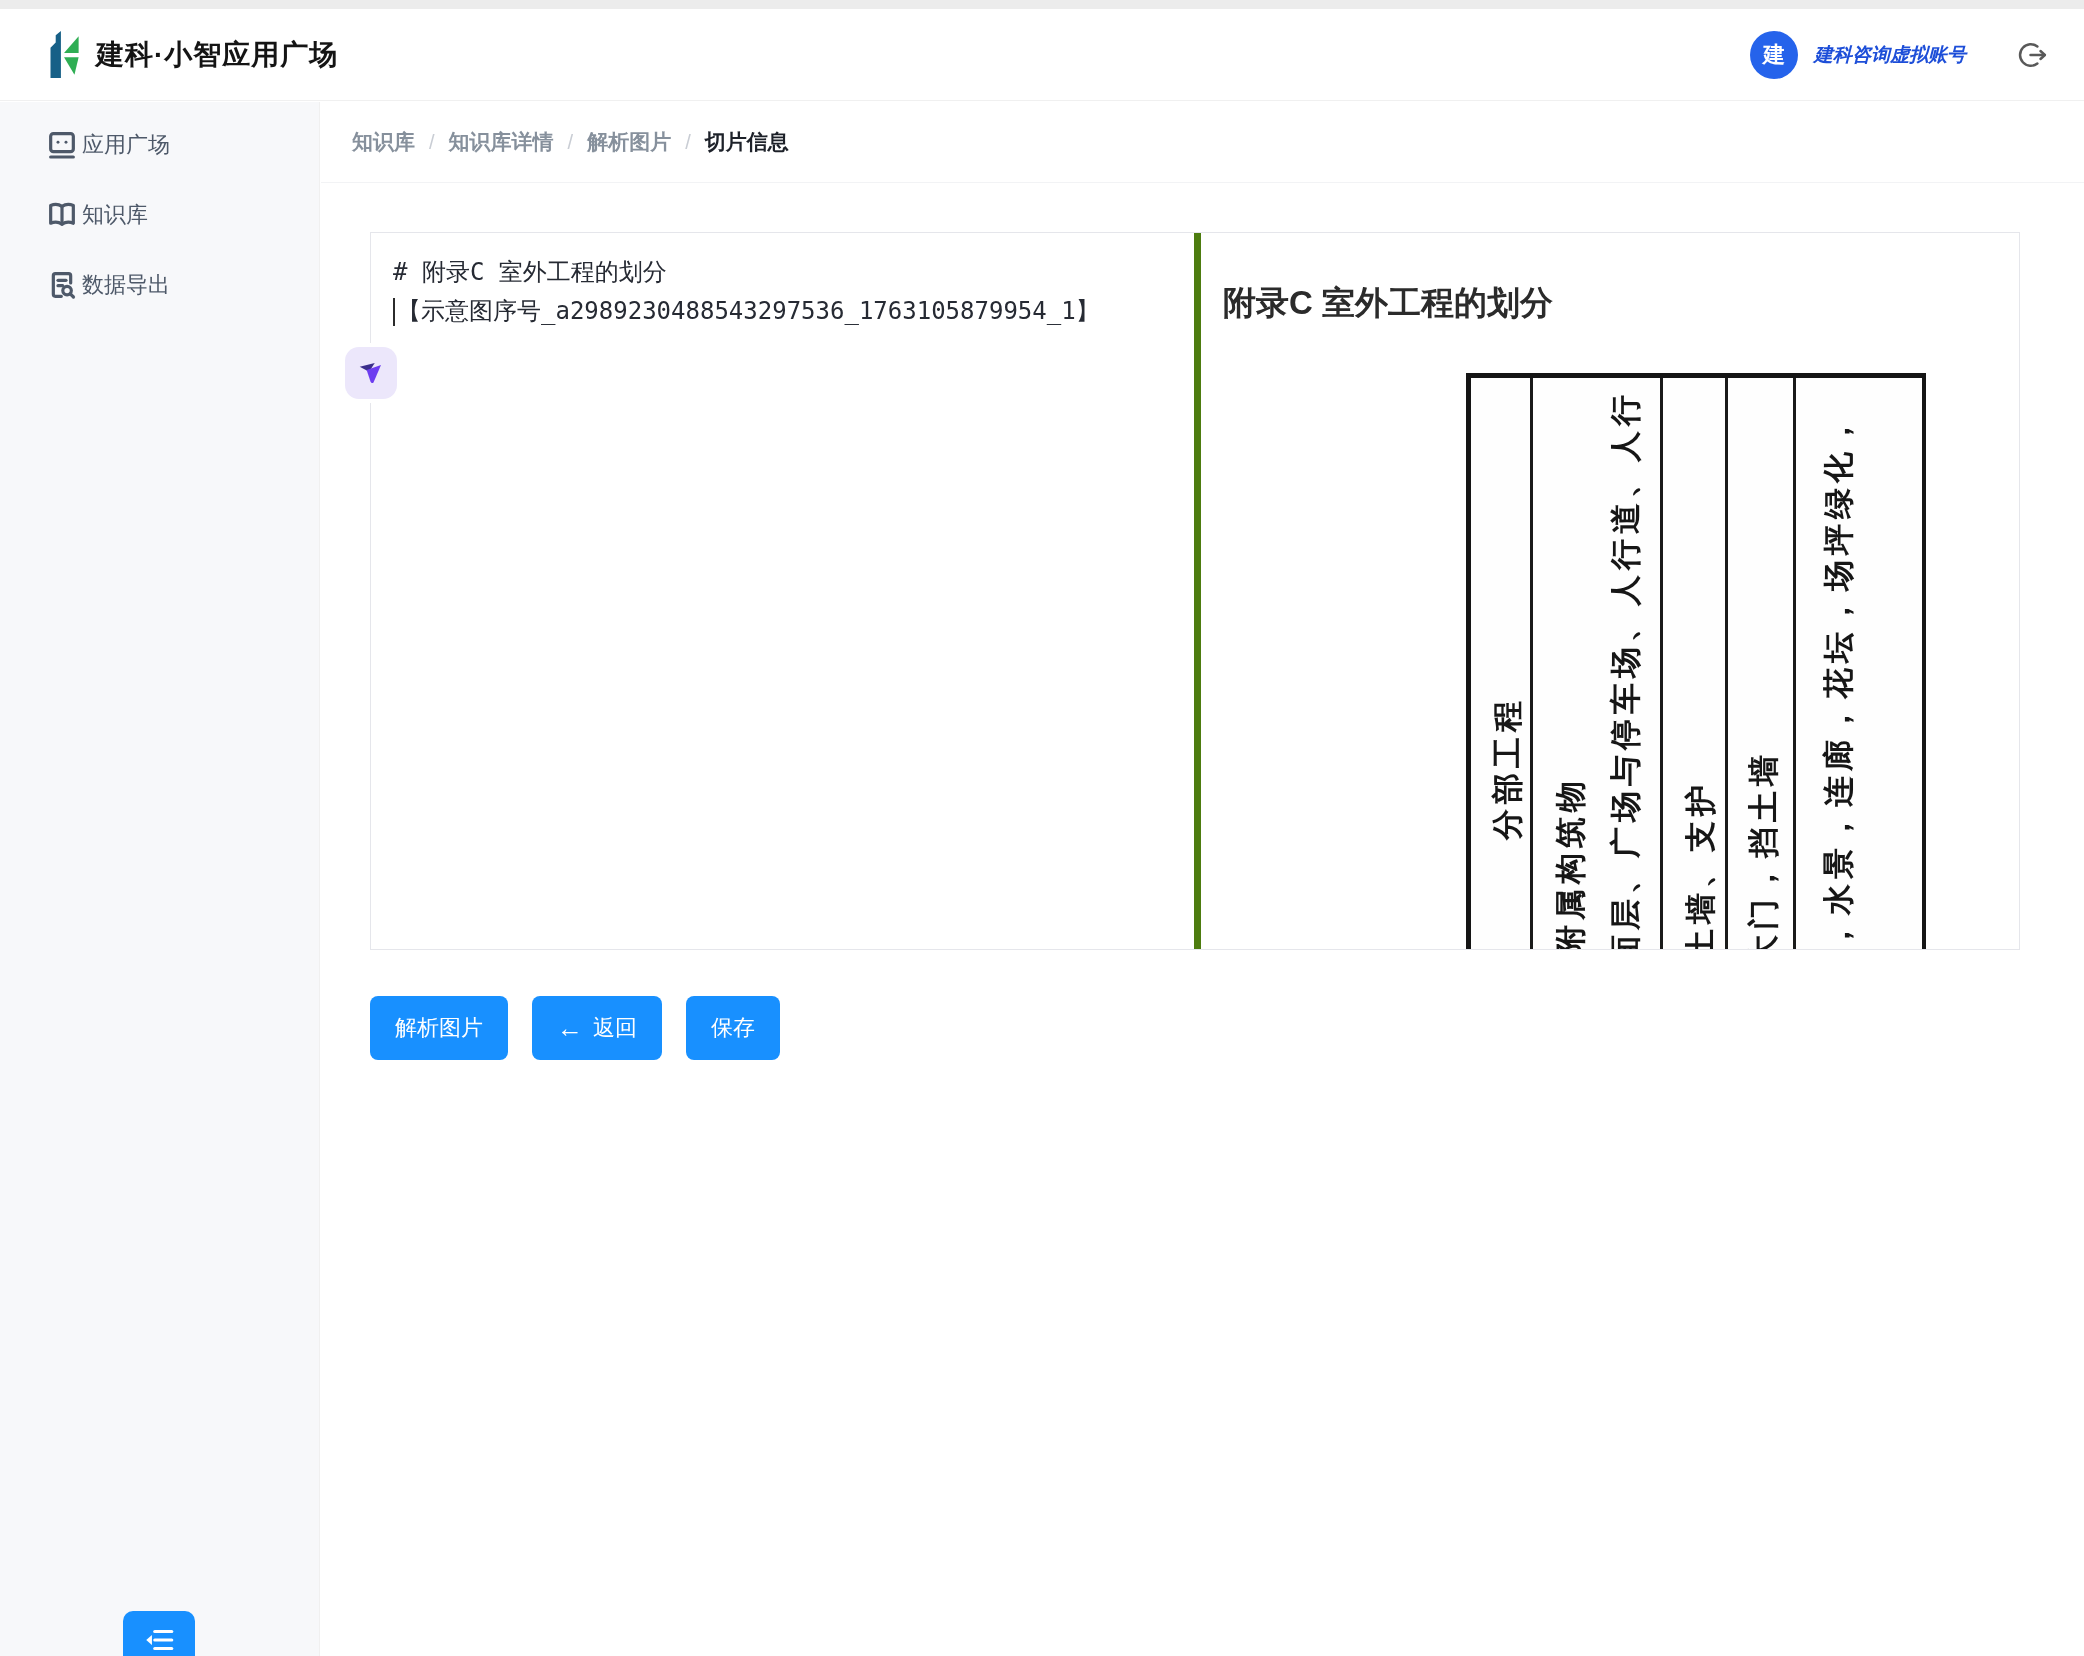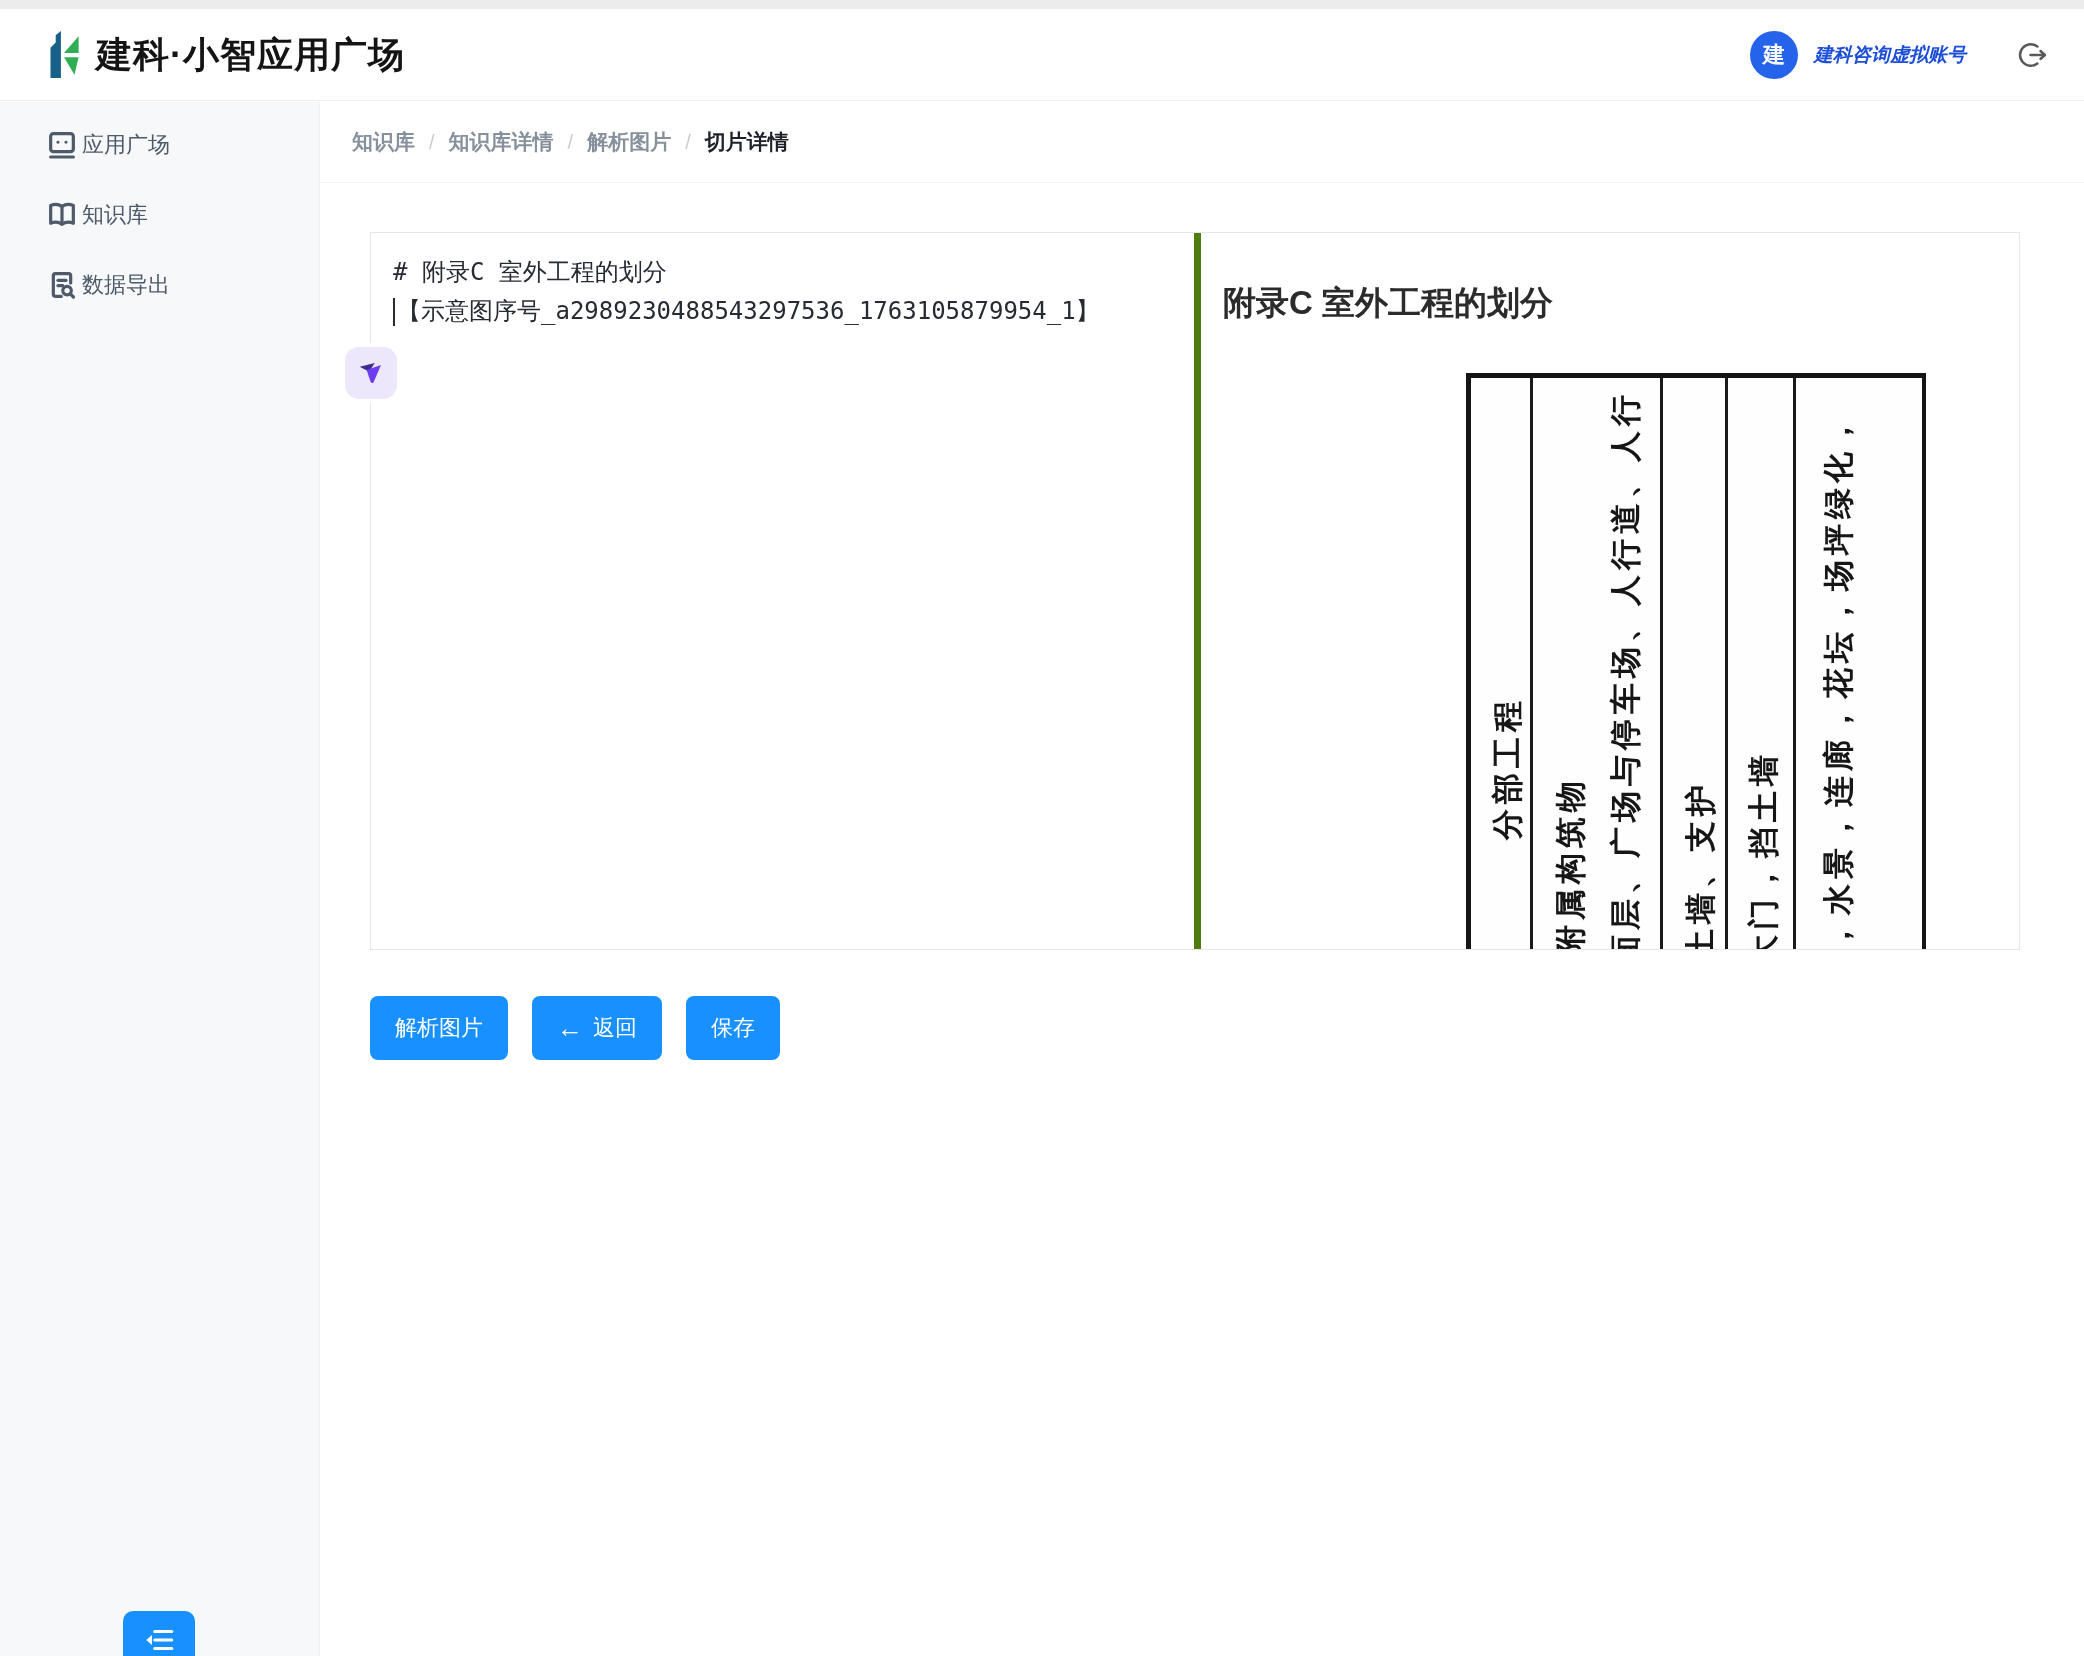--- a/index.html
+++ b/index.html
@@ -11,21 +11,21 @@
   
   .top-strip { position:absolute; left:0; top:0; width:100%; height:9px; background:#ececec; }
 
   
   .header {
     position:absolute; left:0; top:9px; width:100%; height:92px; background:#fff;
     border-bottom:1px solid #f0f0f0; display:flex; align-items:center;
   }
   .logo { position:absolute; left:45px; top:20px; width:36px; height:50px; }
   .app-title { position:absolute; left:96px; top:50%; transform:translateY(-50%);
-    font-size:36px; font-weight:bold; color:#141414; letter-spacing:1px; }
+    font-size:28px; font-weight:bold; color:#141414; letter-spacing:1px; }
   .account { position:absolute; right:118px; top:50%; transform:translateY(-50%);
     display:flex; align-items:center; gap:16px; cursor:pointer; }
   .avatar { width:48px; height:48px; border-radius:50%; background:#2563eb; color:#fff;
     display:flex; align-items:center; justify-content:center; font-size:22px; font-weight:bold; }
   .account-name { font-size:19px; font-weight:bold; color:#1d4ed8;font-style:italic; }
   .logout { position:absolute; right:36px; top:50%; transform:translateY(-50%); width:30px; height:30px; cursor:pointer; }
 
   
   .sidebar { position:absolute; left:0; top:102px; width:320px; height:1554px;
     background:#f7f8fa; border-right:1px solid #f0f0f0; }
@@ -152,21 +152,21 @@
   </div>
 
   <div class="main">
     <div class="breadcrumb-bar">
       <span class="crumb">知识库</span>
       <span class="crumb-sep">/</span>
       <span class="crumb">知识库详情</span>
       <span class="crumb-sep">/</span>
       <span class="crumb">解析图片</span>
       <span class="crumb-sep">/</span>
-      <span class="crumb current">切片详情</span>
+      <span class="crumb current">切片信息</span>
     </div>
 
     <div class="panels">
 
       <div class="editor-pane">
         <div class="editor-line"># 附录C 室外工程的划分</div>
         <div class="editor-line"><span class="caret"></span><span>【示意图序号_a2989230488543297536_1763105879954_1】</span></div>
       </div>
 
       <div class="assistant-fab">

